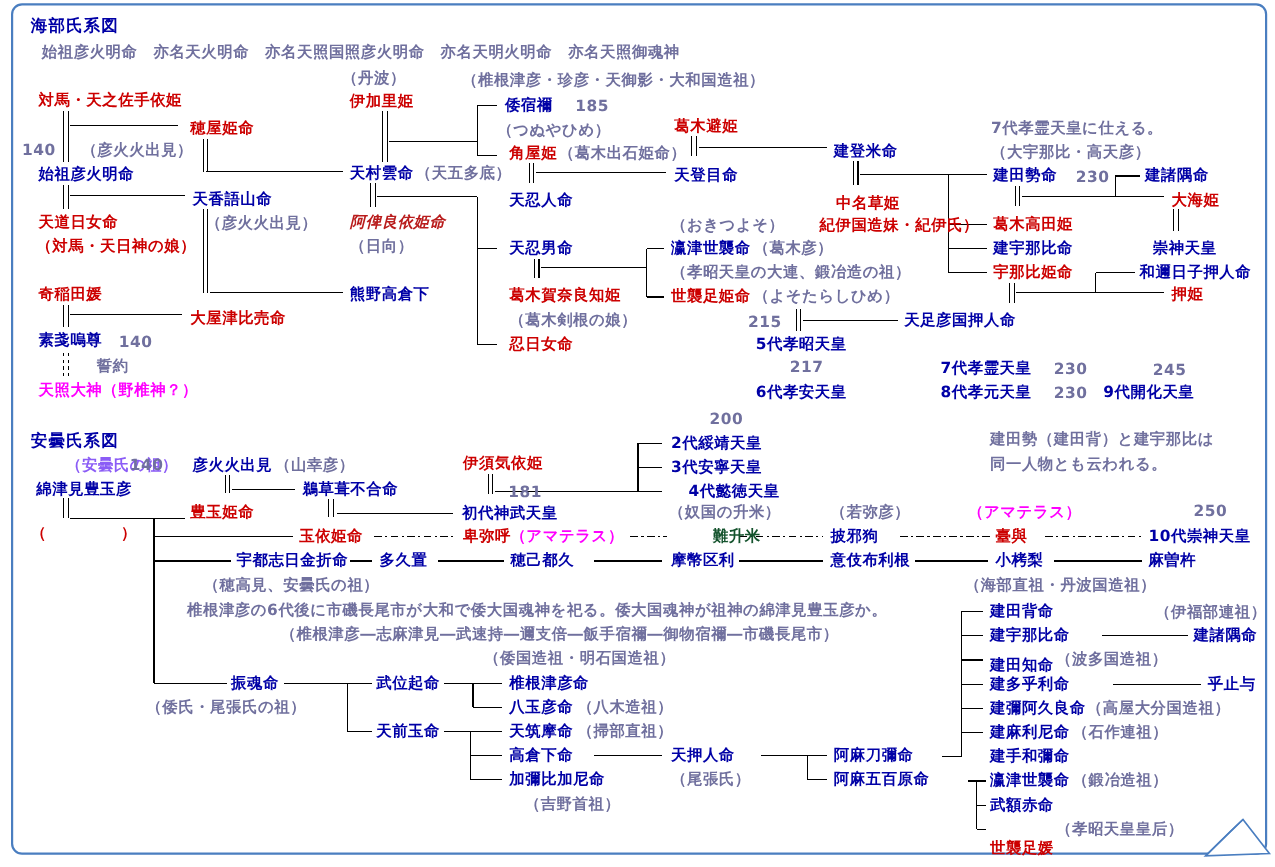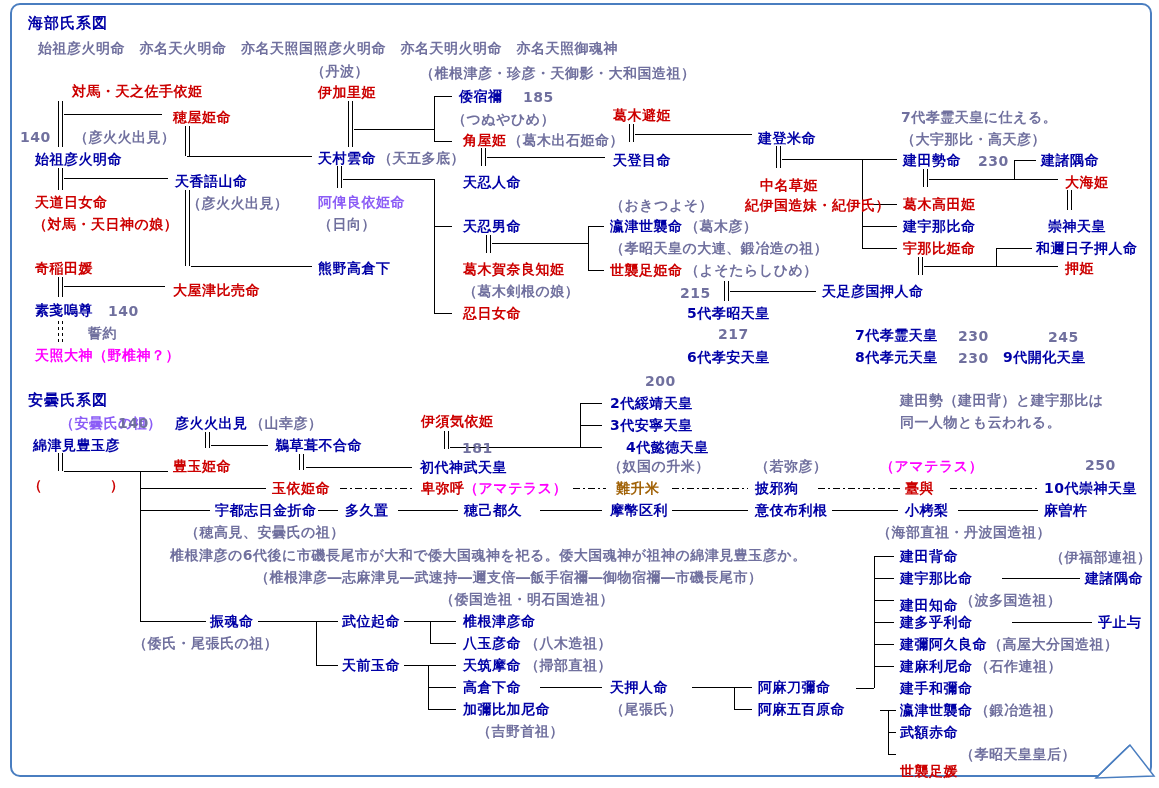--- a/index.html
+++ b/index.html
@@ -145,21 +145,21 @@
       <line x1="444" y1="431" x2="444" y2="449" stroke="#000000" stroke-width="1"></line>
       <line x1="448" y1="431" x2="448" y2="449" stroke="#000000" stroke-width="1"></line>
       <line x1="58" y1="321" x2="58" y2="345" stroke="#000000" stroke-width="1" stroke-dasharray="3 3"></line>
       <line x1="62" y1="321" x2="62" y2="345" stroke="#000000" stroke-width="1" stroke-dasharray="3 3"></line>
     </svg>
   <div class="layer" style="width:1159px;height:788px;">
       <span class="lbl title" style="left: 28px; top: 16px; color: rgb(0, 0, 166); font-size: 15px;">海部氏系図</span>
       <span class="lbl" style="left: 38px; top: 41px; color: rgb(112, 112, 158);">始祖彦火明命　亦名天火明命　亦名天照国照彦火明命　亦名天明火明命　亦名天照御魂神</span>
       <span class="lbl" style="left: 311px; top: 64px; color: rgb(112, 112, 158);">（丹波）</span>
       <span class="lbl" style="left: 420px; top: 66px; color: rgb(112, 112, 158);">（椎根津彦・珍彦・天御影・大和国造祖）</span>
-      <span class="lbl" style="left: 35px; top: 84px; color: rgb(204, 0, 0); margin-left: 37px;">対馬・天之佐手依姫</span>
+      <span class="lbl" style="left: 35px; top: 84px; color: rgb(204, 0, 0);">対馬・天之佐手依姫</span>
       <span class="lbl" style="left: 318px; top: 85px; color: rgb(204, 0, 0);">伊加里姫</span>
       <span class="lbl" style="left: 459px; top: 89px; color: rgb(0, 0, 166);">倭宿禰</span>
       <span class="lbl" style="left: 523px; top: 90px; color: rgb(112, 112, 158);">185</span>
       <span class="lbl" style="left: 613px; top: 108px; color: rgb(204, 0, 0);">葛木避姫</span>
       <span class="lbl" style="left: 173px; top: 110px; color: rgb(204, 0, 0);">穂屋姫命</span>
       <span class="lbl" style="left: 452px; top: 112px; color: rgb(112, 112, 158);">（つぬやひめ）</span>
       <span class="lbl" style="left: 20px; top: 130px; color: rgb(112, 112, 158);">140</span>
       <span class="lbl" style="left: 74px; top: 130px; color: rgb(112, 112, 158);">（彦火火出見）</span>
       <span class="lbl" style="left: 463px; top: 133px; color: rgb(204, 0, 0);">角屋姫</span>
       <span class="lbl" style="left: 508px; top: 133px; color: rgb(112, 112, 158);">（葛木出石姫命）</span>
@@ -172,21 +172,21 @@
       <span class="lbl" style="left: 613px; top: 153px; color: rgb(0, 0, 166);">天登目命</span>
       <span class="lbl" style="left: 903px; top: 153px; color: rgb(0, 0, 166);">建田勢命</span>
       <span class="lbl" style="left: 978px; top: 154px; color: rgb(112, 112, 158);">230</span>
       <span class="lbl" style="left: 1041px; top: 153px; color: rgb(0, 0, 166);">建諸隅命</span>
       <span class="lbl" style="left: 175px; top: 174px; color: rgb(0, 0, 166);">天香語山命</span>
       <span class="lbl" style="left: 760px; top: 178px; color: rgb(204, 0, 0);">中名草姫</span>
       <span class="lbl" style="left: 1065px; top: 175px; color: rgb(204, 0, 0);">大海姫</span>
       <span class="lbl" style="left: 463px; top: 175px; color: rgb(0, 0, 166);">天忍人命</span>
       <span class="lbl" style="left: 187px; top: 196px; color: rgb(112, 112, 158);">（彦火火出見）</span>
       <span class="lbl" style="left: 35px; top: 195px; color: rgb(204, 0, 0);">天道日女命</span>
-      <span class="lbl" style="left: 318px; top: 195px; color: #8b5cf6;">阿俾良依姫命</span>
+      <span class="lbl" style="left: 318px; top: 195px; color: #b91c1c; font-style: italic;">阿俾良依姫命</span>
       <span class="lbl" style="left: 610px; top: 198px; color: rgb(112, 112, 158);">（おきつよそ）</span>
       <span class="lbl" style="left: 745px; top: 198px; color: rgb(204, 0, 0);">紀伊国造妹・紀伊氏）</span>
       <span class="lbl" style="left: 903px; top: 197px; color: rgb(204, 0, 0);">葛木高田姫</span>
       <span class="lbl" style="left: 33px; top: 217px; color: rgb(204, 0, 0);">（対馬・天日神の娘）</span>
       <span class="lbl" style="left: 318px; top: 217px; color: rgb(112, 112, 158);">（日向）</span>
       <span class="lbl" style="left: 463px; top: 219px; color: rgb(0, 0, 166);">天忍男命</span>
       <span class="lbl" style="left: 610px; top: 219px; color: rgb(0, 0, 166);">瀛津世襲命</span>
       <span class="lbl" style="left: 685px; top: 219px; color: rgb(112, 112, 158);">（葛木彦）</span>
       <span class="lbl" style="left: 903px; top: 219px; color: rgb(0, 0, 166);">建宇那比命</span>
       <span class="lbl" style="left: 1048px; top: 219px; color: rgb(0, 0, 166);">崇神天皇</span>
@@ -236,21 +236,21 @@
       <span class="lbl" style="left: 755px; top: 459px; color: rgb(112, 112, 158);">（若弥彦）</span>
       <span class="lbl" style="left: 880px; top: 459px; color: rgb(255, 0, 255);">（アマテラス）</span>
       <span class="lbl" style="left: 1085px; top: 458px; color: rgb(112, 112, 158);">250</span>
       <span class="lbl" style="left: 173px; top: 459px; color: rgb(204, 0, 0);">豊玉姫命</span>
       <span class="lbl" style="left: 420px; top: 460px; color: rgb(0, 0, 166);">初代神武天皇</span>
       <span class="lbl" style="left: 28px; top: 478px; color: rgb(204, 0, 0);">（</span>
       <span class="lbl" style="left: 110px; top: 478px; color: rgb(204, 0, 0);">）</span>
       <span class="lbl" style="left: 272px; top: 481px; color: rgb(204, 0, 0);">玉依姫命</span>
       <span class="lbl" style="left: 421px; top: 481px; color: rgb(204, 0, 0);">卑弥呼</span>
       <span class="lbl" style="left: 464px; top: 481px; color: rgb(255, 0, 255);">（アマテラス）</span>
-      <span class="lbl" style="left: 576px; top: 481px; color: #a16207; padding-left: 40px;">難升米</span>
+      <span class="lbl" style="left: 608px; top: 481px; color: #14532d; padding-left: 40px;">難升米</span>
       <span class="lbl" style="left: 755px; top: 481px; color: rgb(0, 0, 166);">披邪狗</span>
       <span class="lbl" style="left: 905px; top: 481px; color: rgb(204, 0, 0);">臺與</span>
       <span class="lbl" style="left: 1044px; top: 481px; color: rgb(0, 0, 166);">10代崇神天皇</span>
       <span class="lbl" style="left: 215px; top: 503px; color: rgb(0, 0, 166);">宇都志日金折命</span>
       <span class="lbl" style="left: 345px; top: 503px; color: rgb(0, 0, 166);">多久置</span>
       <span class="lbl" style="left: 464px; top: 503px; color: rgb(0, 0, 166);">穂己都久</span>
       <span class="lbl" style="left: 610px; top: 503px; color: rgb(0, 0, 166);">摩幣区利</span>
       <span class="lbl" style="left: 755px; top: 503px; color: rgb(0, 0, 166);">意伎布利根</span>
       <span class="lbl" style="left: 905px; top: 503px; color: rgb(0, 0, 166);">小栲梨</span>
       <span class="lbl" style="left: 1044px; top: 503px; color: rgb(0, 0, 166);">麻曽杵</span>

